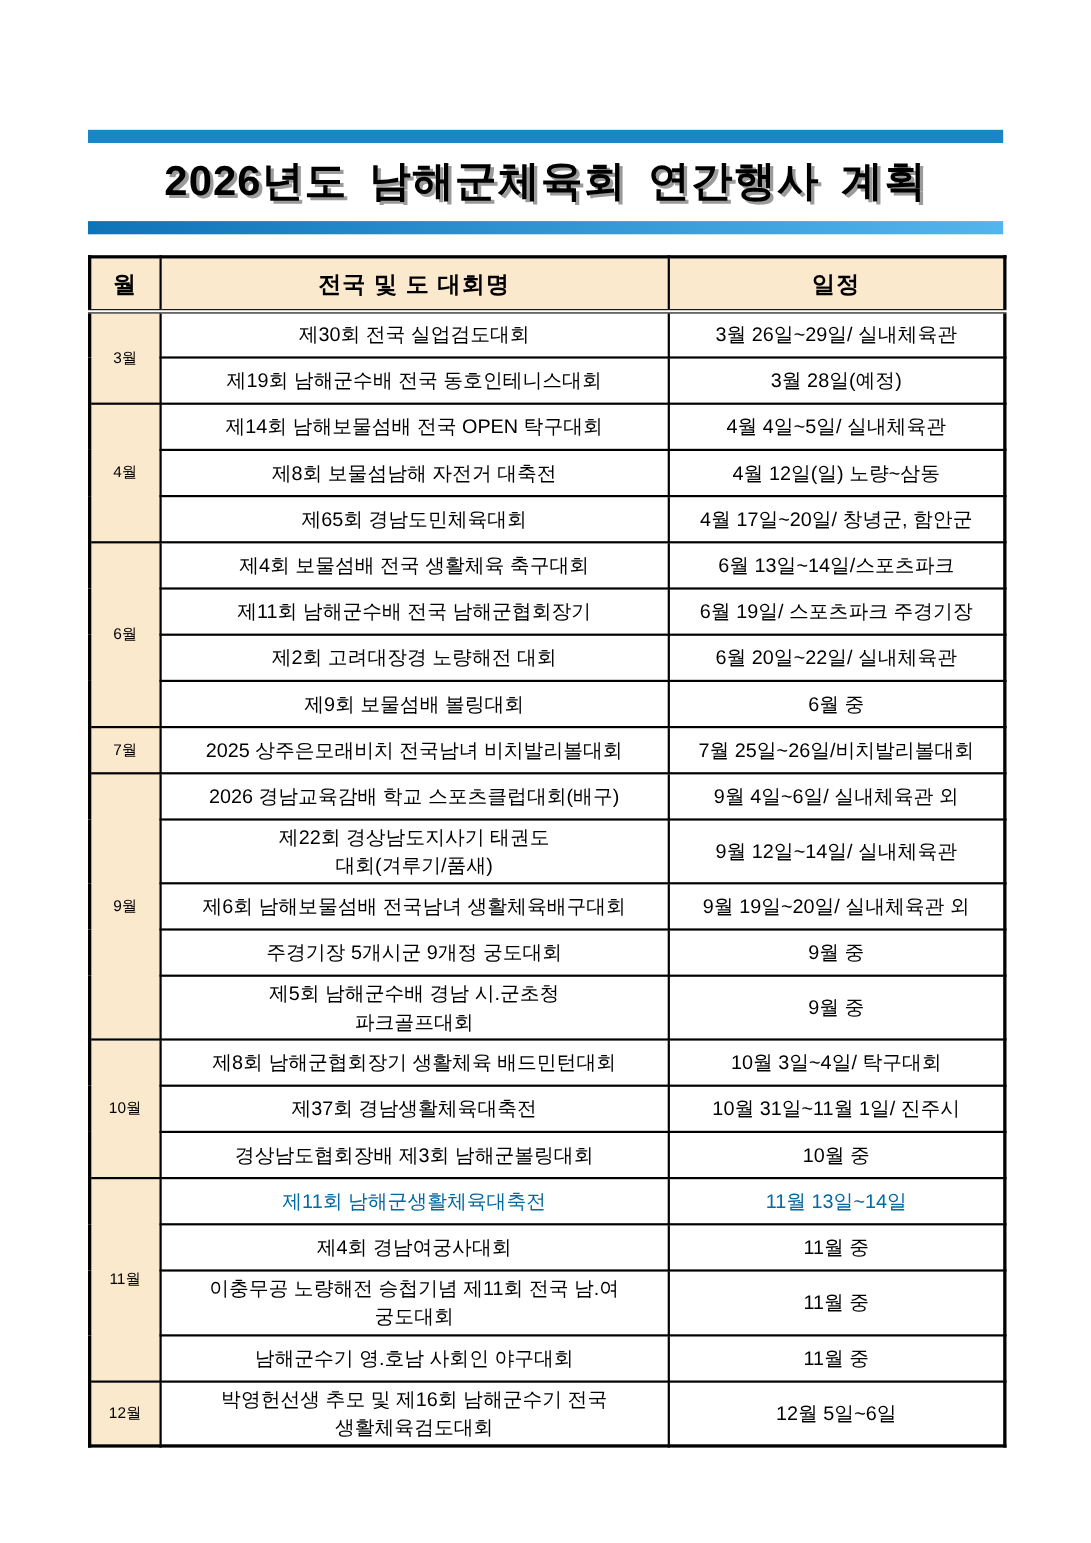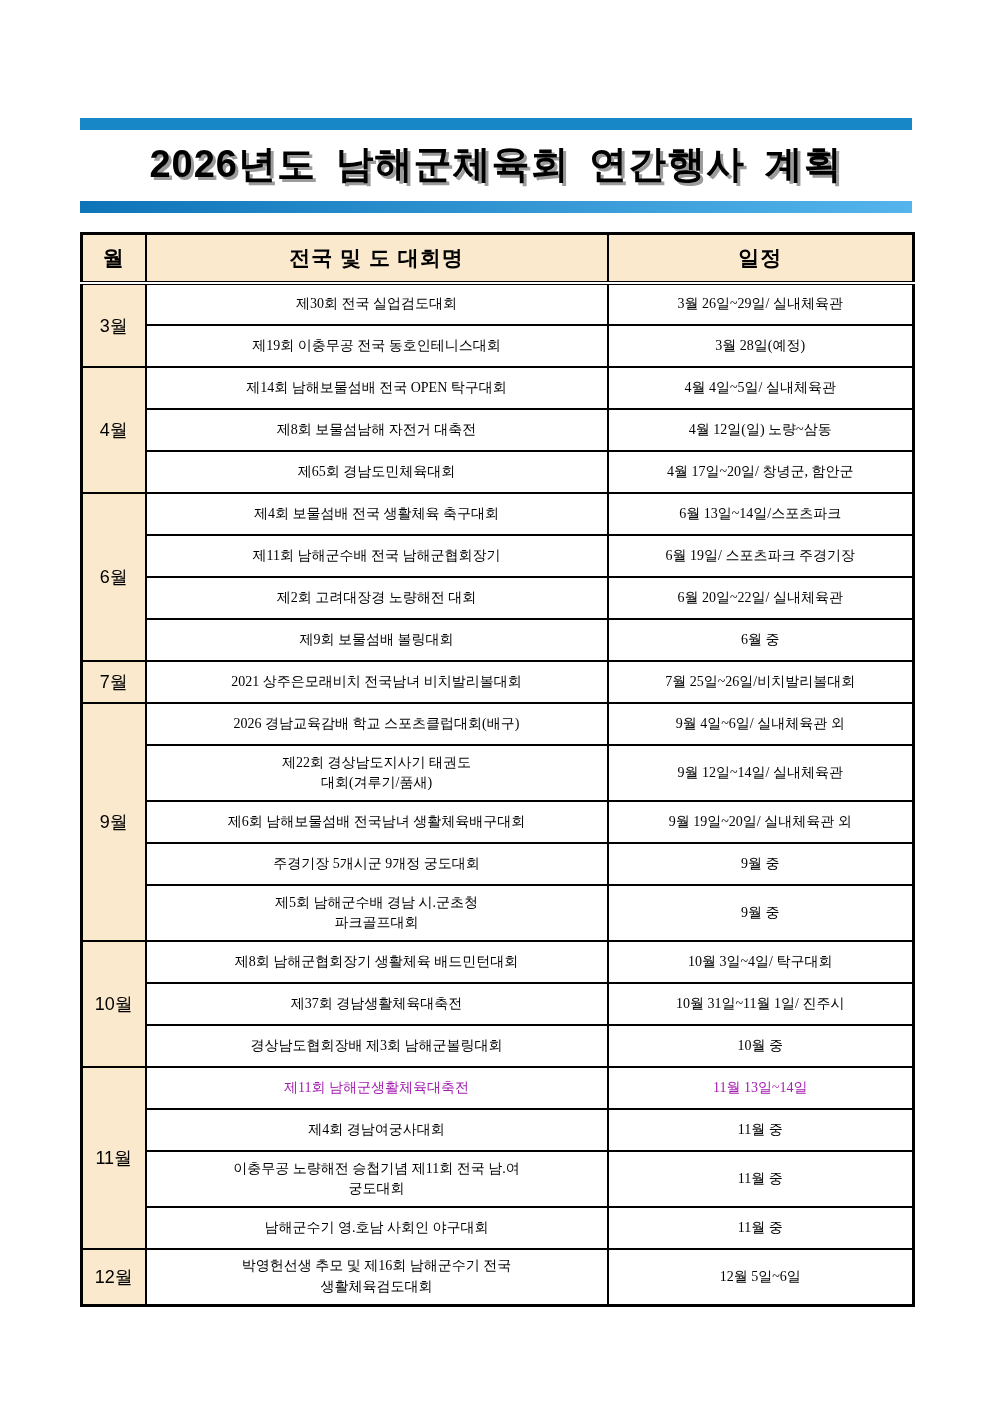--- a/index.html
+++ b/index.html
@@ -62,34 +62,33 @@
   table.schedule thead th {
     background: #FAE9CD;
     height: 42px;
     font-size: 21px;
     font-weight: bold;
     letter-spacing: 1px;
     border-bottom: 4px double #000;
   }
   table.schedule td.month {
     background: #FAE9CD;
-    font-size: 18px;
+    font-size: 14px;
     margin-top: 31px;
   }
   table.schedule td.name,
   table.schedule td.sched {
     background: #ffffff;
-    font-size: 14px;
+    font-size: 18px;
     white-space: pre-line;
     line-height: 1.45;
-    font-family: Liberation Serif, serif;
   }
   tr.row-single { height: 42px; }
   tr.row-double { height: 56px; }
-  td.hl { color: #a21caf; }
+  td.hl { color: #0369a1; }
 </style>
 </head>
 <body>
 
 <div class="page">
 
   <div class="title-block">
     <div class="bar-top"></div>
     <div class="doc-title">2026년도 남해군체육회 연간행사 계획</div>
     <div class="bar-bottom"></div>
@@ -108,21 +107,21 @@
         <th>일정</th>
       </tr>
     </thead>
     <tbody>
         <tr class="row-single">
           <td class="month" rowspan="2">3월</td>
           <td class="name">제30회 전국 실업검도대회</td>
           <td class="sched">3월 26일~29일/ 실내체육관</td>
         </tr>
         <tr class="row-single">
-          <td class="name">제19회 이충무공 전국 동호인테니스대회</td>
+          <td class="name">제19회 남해군수배 전국 동호인테니스대회</td>
           <td class="sched">3월 28일(예정)</td>
         </tr>
         <tr class="row-single">
           <td class="month" rowspan="3">4월</td>
           <td class="name">제14회 남해보물섬배 전국 OPEN 탁구대회</td>
           <td class="sched">4월 4일~5일/ 실내체육관</td>
         </tr>
         <tr class="row-single">
           <td class="name">제8회 보물섬남해 자전거 대축전</td>
           <td class="sched">4월 12일(일) 노량~삼동</td>
@@ -143,21 +142,21 @@
         <tr class="row-single">
           <td class="name">제2회 고려대장경 노량해전 대회</td>
           <td class="sched">6월 20일~22일/ 실내체육관</td>
         </tr>
         <tr class="row-single">
           <td class="name">제9회 보물섬배 볼링대회</td>
           <td class="sched">6월 중</td>
         </tr>
         <tr class="row-single">
           <td class="month" rowspan="1">7월</td>
-          <td class="name">2021 상주은모래비치 전국남녀 비치발리볼대회</td>
+          <td class="name">2025 상주은모래비치 전국남녀 비치발리볼대회</td>
           <td class="sched">7월 25일~26일/비치발리볼대회</td>
         </tr>
         <tr class="row-single">
           <td class="month" rowspan="5">9월</td>
           <td class="name">2026 경남교육감배 학교 스포츠클럽대회(배구)</td>
           <td class="sched">9월 4일~6일/ 실내체육관 외</td>
         </tr>
         <tr class="row-double">
           <td class="name">제22회 경상남도지사기 태권도
 대회(겨루기/품새)</td>

